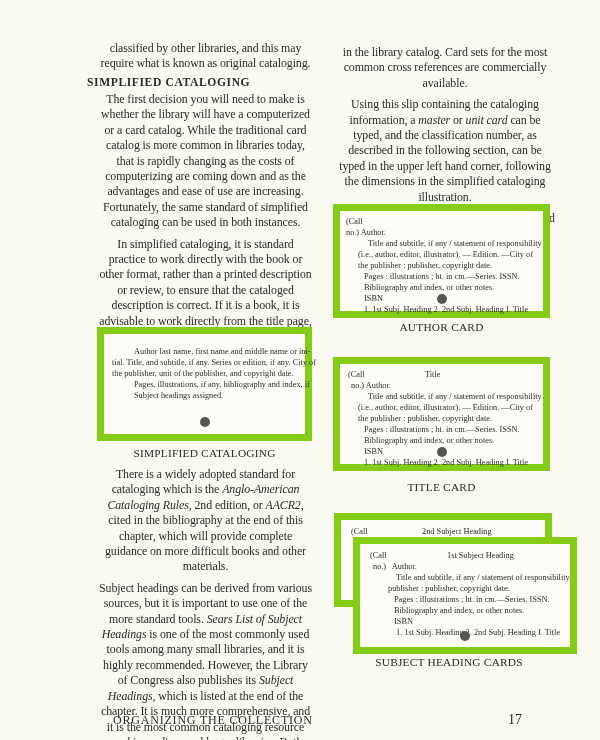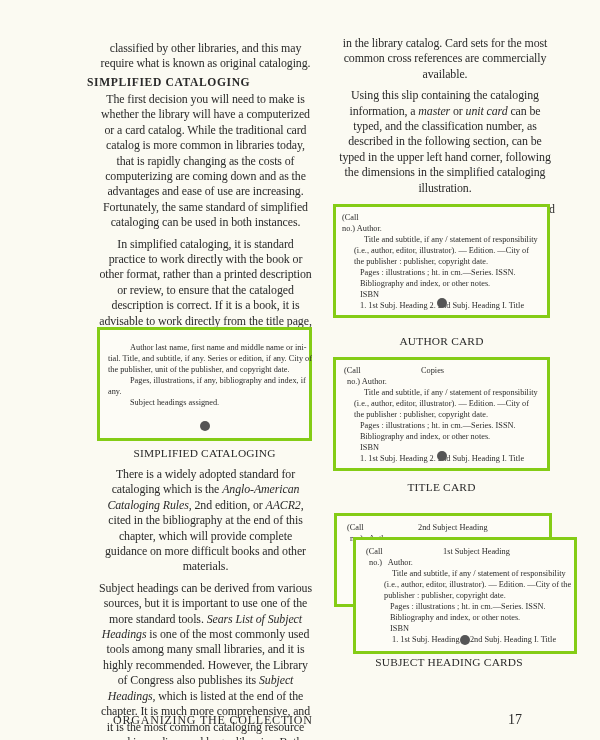--- a/index.html
+++ b/index.html
@@ -22,21 +22,21 @@
     }
     .para i, .para em { }
     .section-heading {
       position: absolute; left: 87px; top: 76px;
       font-size: 11.6px; letter-spacing: 0.6px;
       font-variant: small-caps; text-transform: uppercase;
       color: #2a2a2a; margin: 0;
     }
     .box {
       position: absolute;
-      border: 3px solid #84cc16;
+      border: 7px solid #84cc16;
       background: #fdfcf6;
       box-sizing: border-box;
       font-size: 8.3px; line-height: 11px;
       color: #2c2c2c;
     }
     .box .hole {
       position: absolute; width: 10px; height: 10px; border-radius: 50%;
       background: #555; left: 50%; transform: translateX(-50%); bottom: 7px;
     }
     .caption {
@@ -68,55 +68,54 @@
   <div class="col col-left" style="top:92px;">
     <p class="para" style="margin-bottom:6px;">The first decision you will need to make is whether the library will have a computerized or a card catalog. While the traditional card catalog is more common in libraries today, that is rapidly changing as the costs of computerizing are coming down and as the advantages and ease of use are increasing. Fortunately, the same standard of simplified cataloging can be used in both instances.</p>
     <p class="para">In simplified cataloging, it is standard practice to work directly with the book or other format, rather than a printed description or review, to ensure that the cataloged description is correct. If it is a book, it is advisable to work directly from the title page, and the copyright page, which is the page immediately following. Using a 3x5 card, the information shown below should be recorded:</p>
   </div>
 
   <div class="box" style="left:97px; top:327px; width:215px; height:114px; padding:12px 8px 0 8px;">
     <div class="line" style="padding-left:22px;">Author last name, first name and middle name or ini-</div>
     <div class="line">tial. Title, and subtitle, if any. Series or edition, if any. City of</div>
     <div class="line">the publisher, unit of the publisher, and copyright date.</div>
     <div class="line" style="padding-left:22px;">Pages, illustrations, if any, bibliography and index, if</div>
-    <div class="line">any.</div>
     <div class="line" style="padding-left:22px;">Subject headings assigned.</div>
     <div class="hole"></div>
   </div>
   <p class="caption" style="left:97px; top:447px; width:215px;">SIMPLIFIED CATALOGING</p>
 
   <div class="col col-left" style="top:467px;">
     <p class="para" style="margin-bottom:6px;"><span>There is a widely adopted standard for cataloging which is the </span><i>Anglo-American Cataloging Rules,</i><span> 2nd edition, or </span><i>AACR2</i><span>, cited in the bibliography at the end of this chapter, which will provide complete guidance on more difficult books and other materials.</span></p>
     <p class="para"><span>Subject headings can be derived from various sources, but it is important to use one of the more standard tools. </span><i>Sears List of Subject Headings</i><span> is one of the most commonly used tools among many small libraries, and it is highly recommended. However, the Library of Congress also publishes its </span><i>Subject Headings,</i><span> which is listed at the end of the chapter. It is much more comprehensive, and it is the most common cataloging resource used in medium and larger libraries. Both books have extensive cross references (for See and See Also) which you should incorporate</span></p>
   </div>
 
-  <div class="col col-right" style="top:36px;">
+  <div class="col col-right" style="top:45px;">
     <p class="para" style="margin-bottom:6px;">in the library catalog. Card sets for the most common cross references are commercially available.</p>
     <p class="para" style="margin-bottom:6px;"><span>Using this slip containing the cataloging information, a </span><i>master</i><span> or </span><i>unit card</i><span> can be typed, and the classification number, as described in the following section, can be typed in the upper left hand corner, following the dimensions in the simplified cataloging illustration.</span></p>
     <p class="para">Copies of this unit card can then be reproduced for Author, Title, and Subject Heading cards. Other special headings can also be prepared, but these are the most common.</p>
   </div>
 
   <div class="box" style="left:333px; top:204px; width:217px; height:114px; padding:5px 6px 0 6px;">
     <div class="line">(Call</div>
     <div class="line">no.) Author.</div>
     <div class="line" style="padding-left:22px;">Title and subtitle, if any / statement of responsibility</div>
     <div class="line" style="padding-left:12px;">(i.e., author, editor, illustrator). — Edition. —City of</div>
     <div class="line" style="padding-left:12px;">the publisher : publisher, copyright date.</div>
     <div class="line" style="padding-left:18px;">Pages : illustrations ; ht. in cm.—Series. ISSN.</div>
     <div class="line" style="padding-left:18px;">Bibliography and index, or other notes.</div>
     <div class="line" style="padding-left:18px;">ISBN</div>
     <div class="line" style="padding-left:18px;">1. 1st Subj. Heading 2. 2nd Subj. Heading I. Title</div>
     <div class="hole"></div>
   </div>
-  <p class="caption" style="left:333px; top:321px; width:217px;margin-top:14px;">AUTHOR CARD</p>
+  <p class="caption" style="left:333px; top:321px; width:217px;">AUTHOR CARD</p>
 
   <div class="box" style="left:333px; top:357px; width:217px; height:114px; padding:5px 6px 0 8px;">
     <div class="line call-row">
       <span>(Call</span>
-      <span class="heading-right" style="left:77px;">Copies</span>
+      <span class="heading-right" style="left:77px;">Title</span>
     </div>
     <div class="line" style="padding-left:3px;">no.) Author.</div>
     <div class="line" style="padding-left:20px;">Title and subtitle, if any / statement of responsibility</div>
     <div class="line" style="padding-left:10px;">(i.e., author, editor, illustrator). — Edition. —City of</div>
     <div class="line" style="padding-left:10px;">the publisher : publisher, copyright date.</div>
     <div class="line" style="padding-left:16px;">Pages : illustrations ; ht. in cm.—Series. ISSN.</div>
     <div class="line" style="padding-left:16px;">Bibliography and index, or other notes.</div>
     <div class="line" style="padding-left:16px;">ISBN</div>
     <div class="line" style="padding-left:16px;">1. 1st Subj. Heading 2. 2nd Subj. Heading I. Title</div>
     <div class="hole"></div>
@@ -131,21 +130,20 @@
     <div class="line" style="padding-left:3px; word-spacing:4px;">no.) Author.</div>
   </div>
 
   <div class="box" style="left:353px; top:537px; width:224px; height:117px; padding:6px 6px 0 10px;">
     <div class="line call-row">
       <span>(Call</span>
       <span class="heading-right" style="left:77px;">1st Subject Heading</span>
     </div>
     <div class="line" style="padding-left:3px; word-spacing:4px;">no.) Author.</div>
     <div class="line" style="padding-left:26px;">Title and subtitle, if any / statement of responsibility</div>
-    <div class="line" style="padding-left:18px;">(i.e., author, editor, illustrator). — Edition. —City of the</div>
     <div class="line" style="padding-left:18px;">publisher : publisher, copyright date.</div>
     <div class="line" style="padding-left:24px;">Pages : illustrations ; ht. in cm.—Series. ISSN.</div>
     <div class="line" style="padding-left:24px;">Bibliography and index, or other notes.</div>
     <div class="line" style="padding-left:24px;">ISBN</div>
     <div class="line" style="padding-left:26px;">1. 1st Subj. Heading 2. 2nd Subj. Heading I. Title</div>
     <div class="hole" style="bottom:6px;"></div>
   </div>
   <p class="caption" style="left:333px; top:656px; width:232px;">SUBJECT HEADING CARDS</p>
 
   <p class="footer-left">ORGANIZING THE COLLECTION</p>

